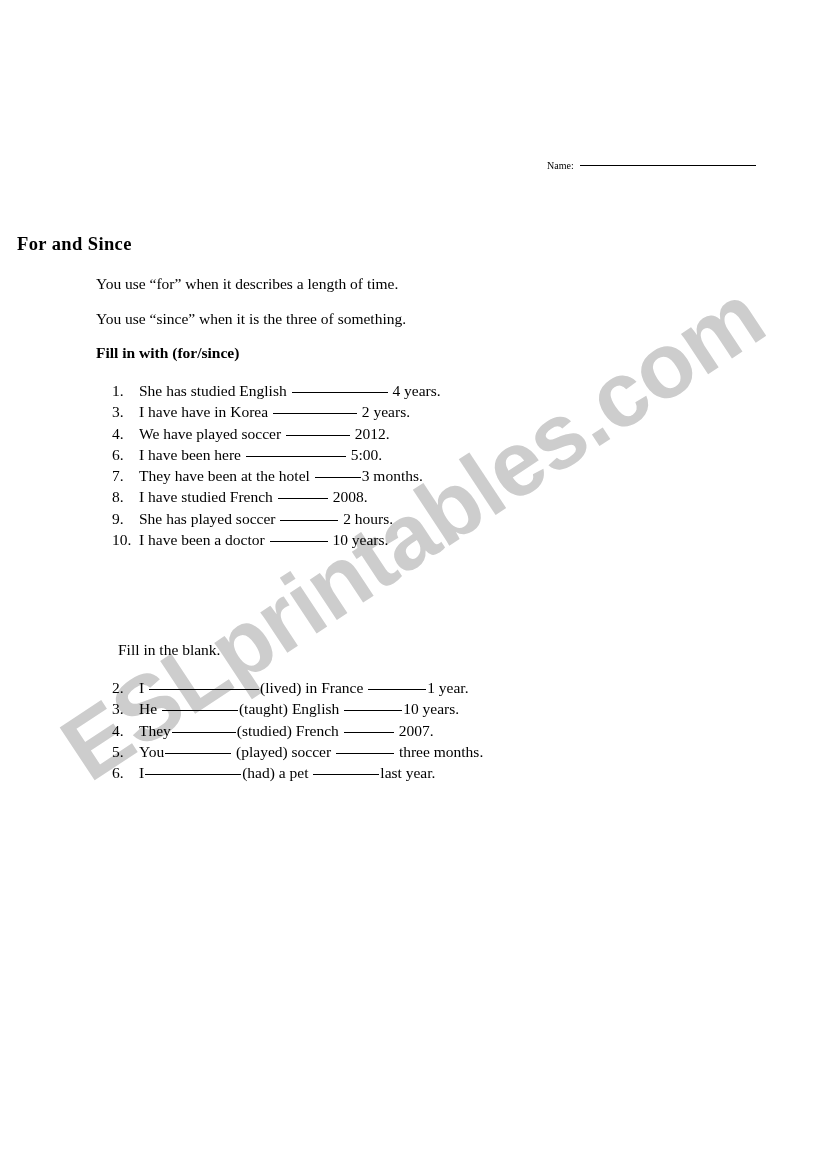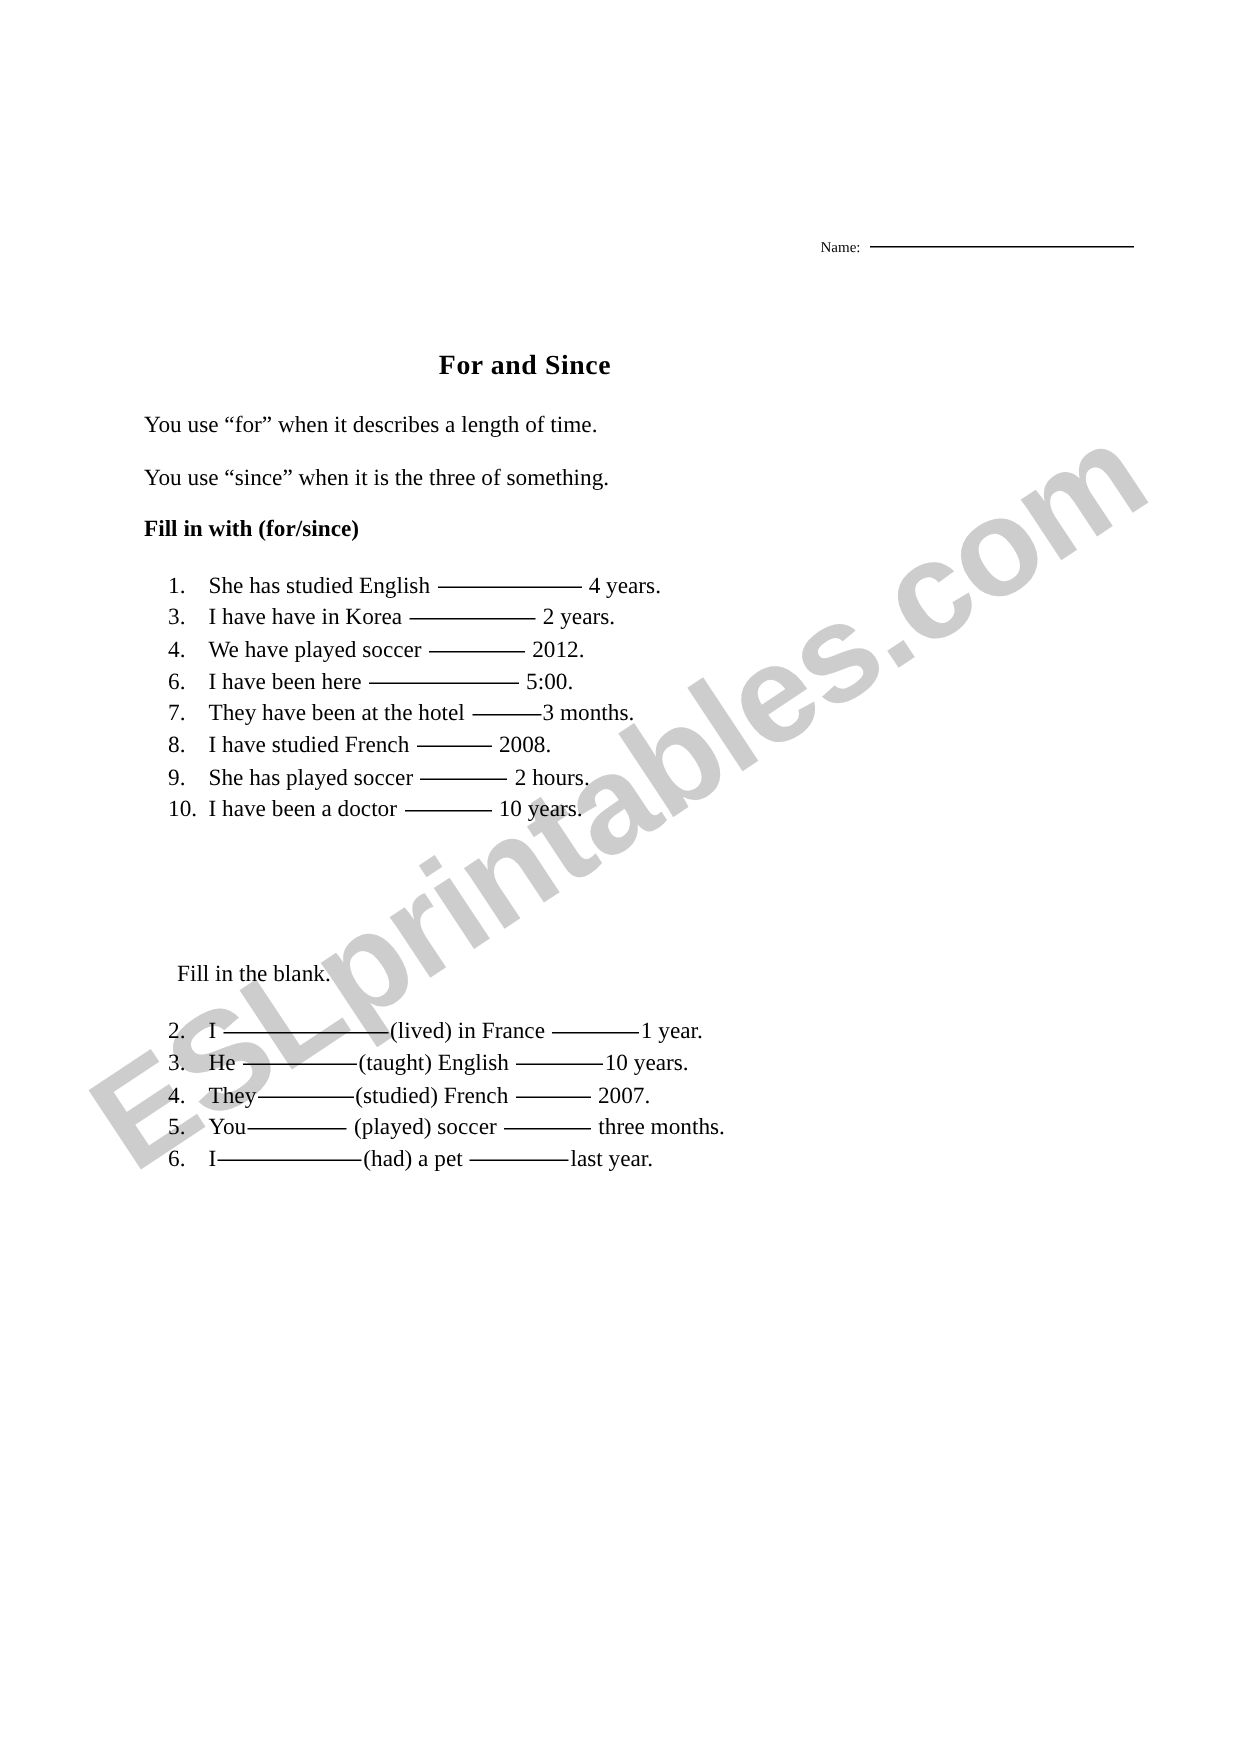--- a/index.html
+++ b/index.html
@@ -67,24 +67,24 @@
     width: 176px;
     border-bottom: 1.6px solid #000;
     height: 0;
     vertical-align: 3px;
     margin-left: 6px;
   }
 
   
   .doc-title {
     position: absolute;
-    left: 0;
+    left: 17px;
     top: 234px;
     width: 700px;
-    text-align: center;
+    text-align: left;
     font-size: 18.5px;
     font-weight: bold;
     letter-spacing: 0.4px;
   }
   .doc-title .title-inner { display: inline-block; }
 
   
   .intro {
     position: absolute;
     left: 96px;

